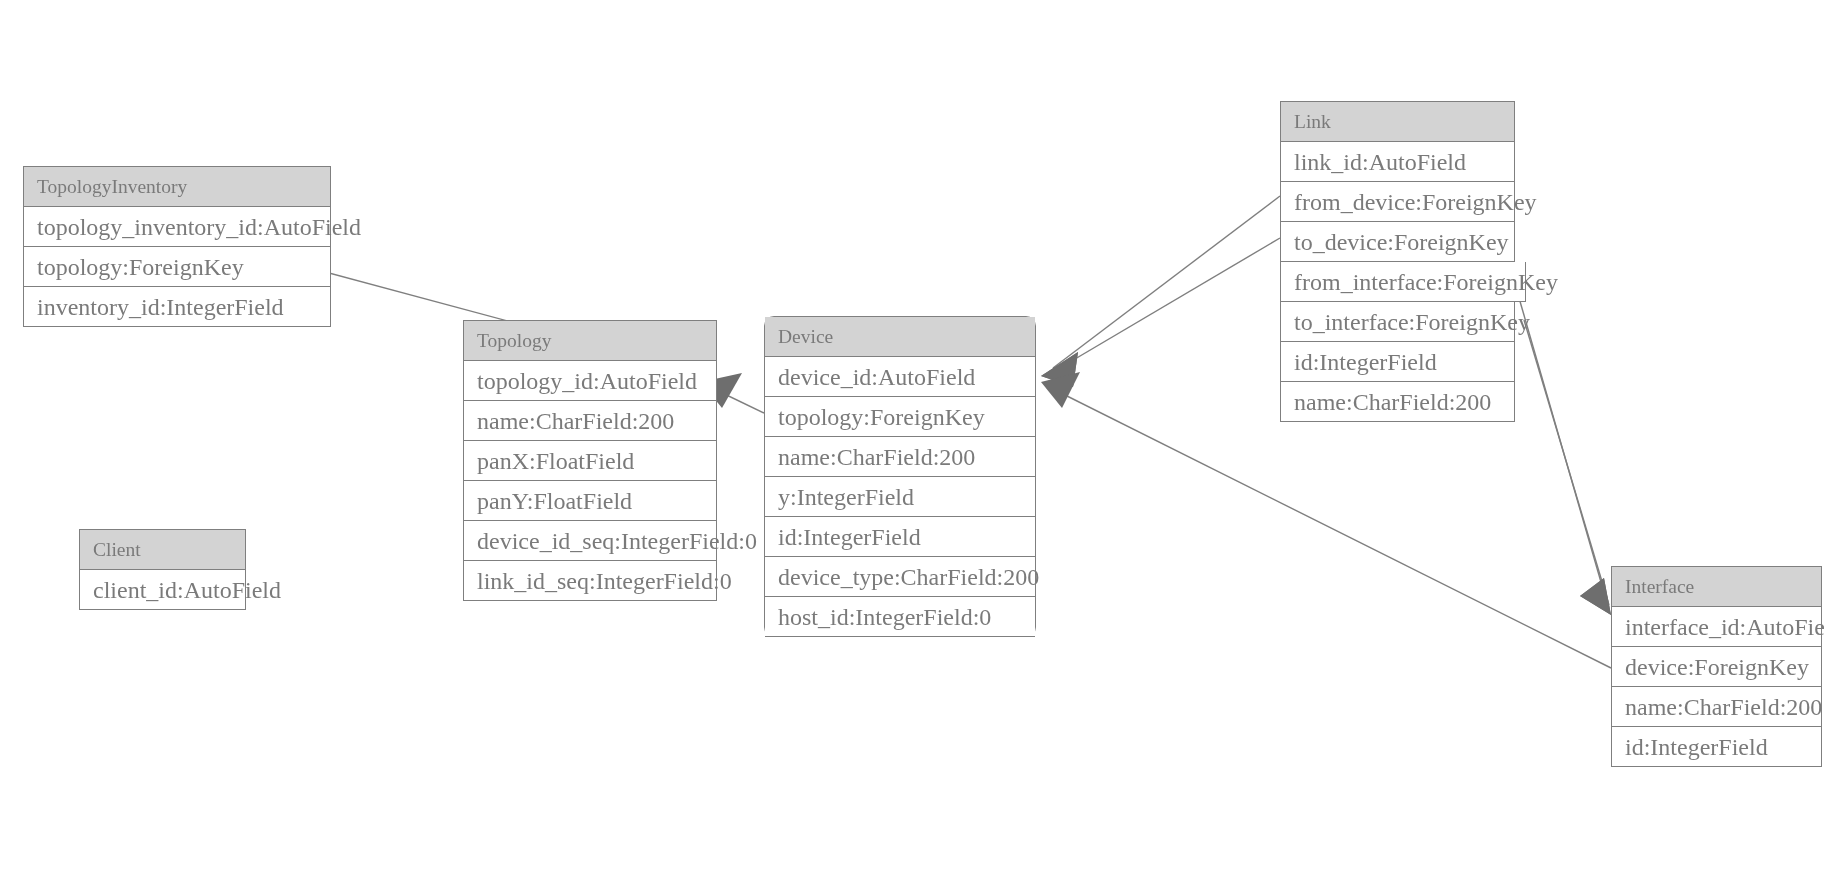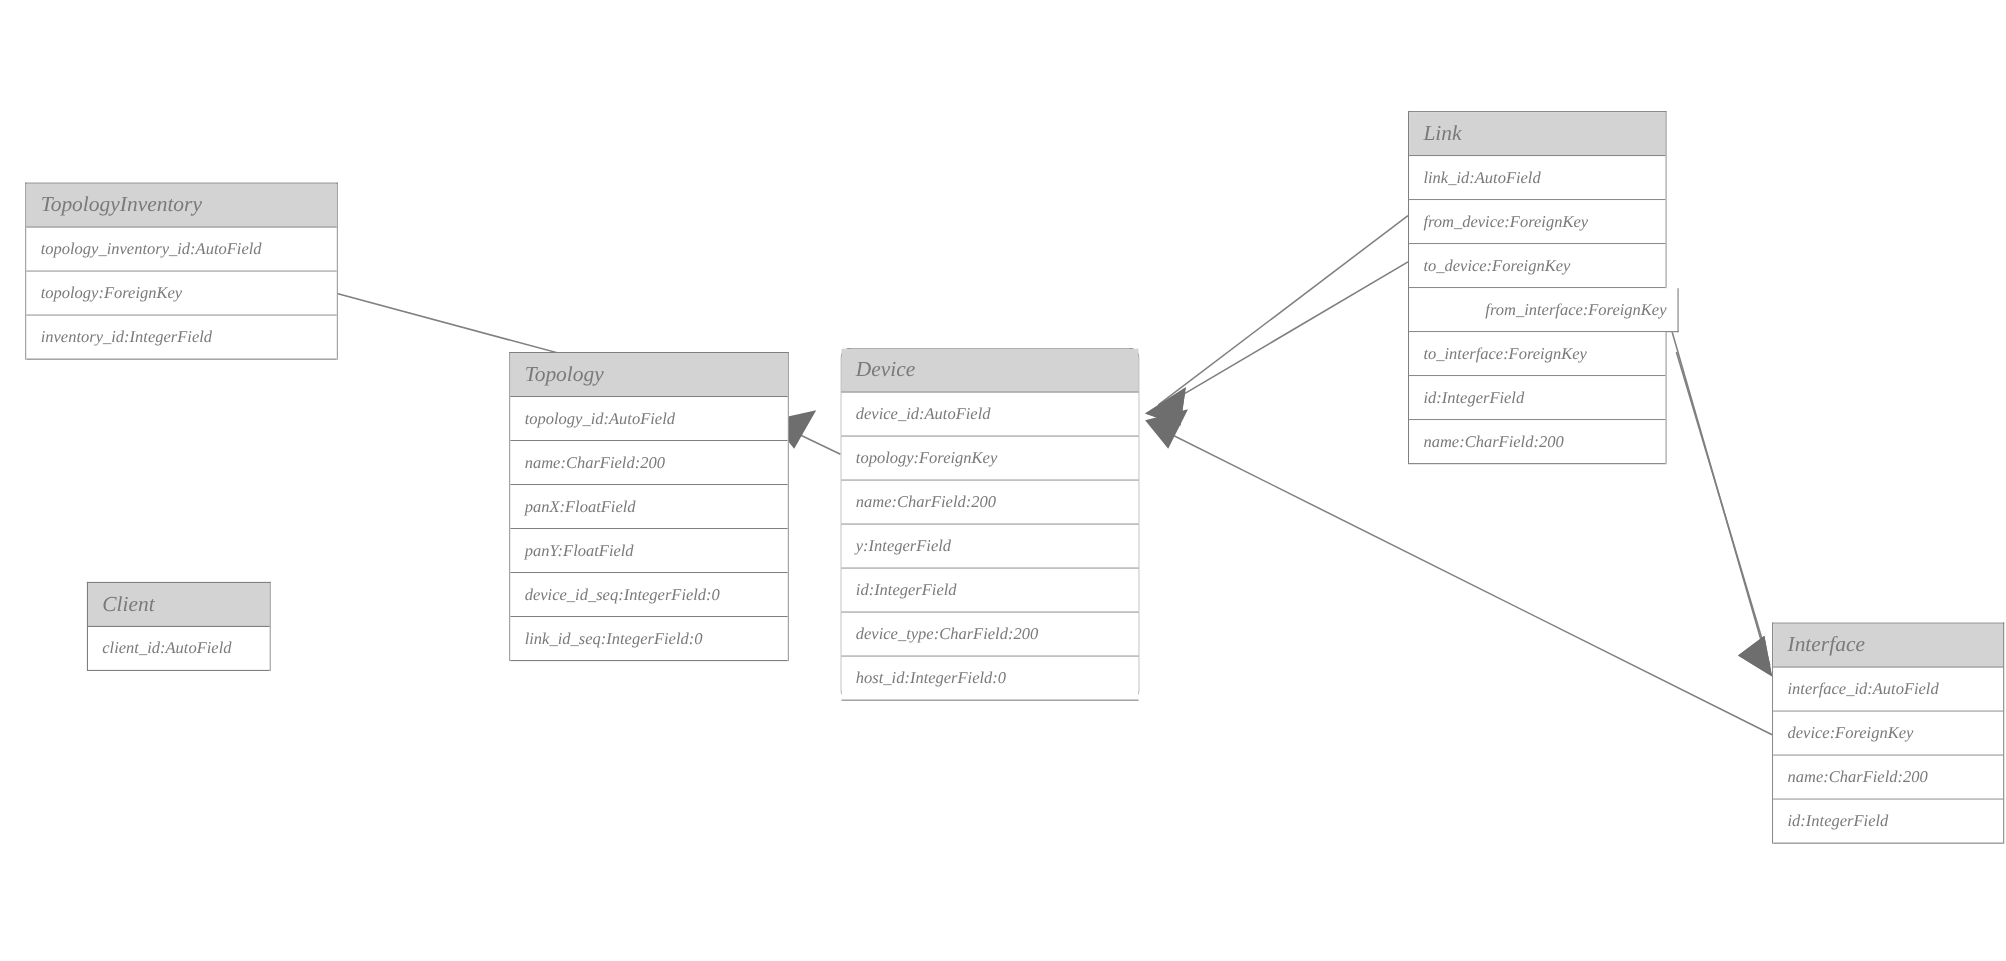--- a/index.html
+++ b/index.html
@@ -24,21 +24,20 @@
     pointer-events: none;
     z-index: 1;
   }
   .entity {
     position: absolute;
     z-index: 2;
     box-sizing: border-box;
     background: #ffffff;
     border: 1px solid #7f7f7f;
     border-bottom: none;
-    font-style: italic;
   }
   .entity .title {
     box-sizing: border-box;
     background: #d3d3d3;
     color: #7a7a7a;
     border-bottom: 1px solid #7f7f7f;
     height: 40px;
     line-height: 40px;
     padding: 0 0 0 13px;
     font-size: 19.5px;
@@ -46,21 +45,21 @@
     overflow: visible;
   }
   .entity .row {
     box-sizing: border-box;
     background: #ffffff;
     color: #7a7a7a;
     border-bottom: 1px solid #7f7f7f;
     height: 40px;
     line-height: 40px;
     padding: 0 10px 0 13px;
-    font-size: 15px;
+    font-size: 24px;
     white-space: nowrap;
     overflow: visible;
   }
   .entity .row.wide {
     border-right: 1px solid #7f7f7f;
     margin-right: -12px;
     padding-right: 10px;
     text-align: right;
   }
 </style>
@@ -100,21 +99,21 @@
       <line x1="1515" y1="284" x2="1607" y2="603" stroke="#7f7f7f" stroke-width="1.4"></line>
       <polygon points="1611,615 1580,596 1604,578" fill="#6e6e6e"></polygon>
     </g>
 
     <g>
       <line x1="1524" y1="320" x2="1609" y2="605" stroke="#7f7f7f" stroke-width="1.4"></line>
       <polygon points="1611,615 1580,596 1604,578" fill="#6e6e6e"></polygon>
     </g>
   </svg>
 
-  <div class="entity" style="left:23px; top:166px; width:284px;">
+  <div class="entity" style="left:23px; top:166px; width:308px;">
     <div class="title">TopologyInventory</div>
     <div class="row">topology_inventory_id:AutoField</div>
     <div class="row">topology:ForeignKey</div>
     <div class="row">inventory_id:IntegerField</div>
   </div>
 
   <div class="entity" style="left:463px; top:320px; width:254px;">
     <div class="title">Topology</div>
     <div class="row">topology_id:AutoField</div>
     <div class="row">name:CharField:200</div>

